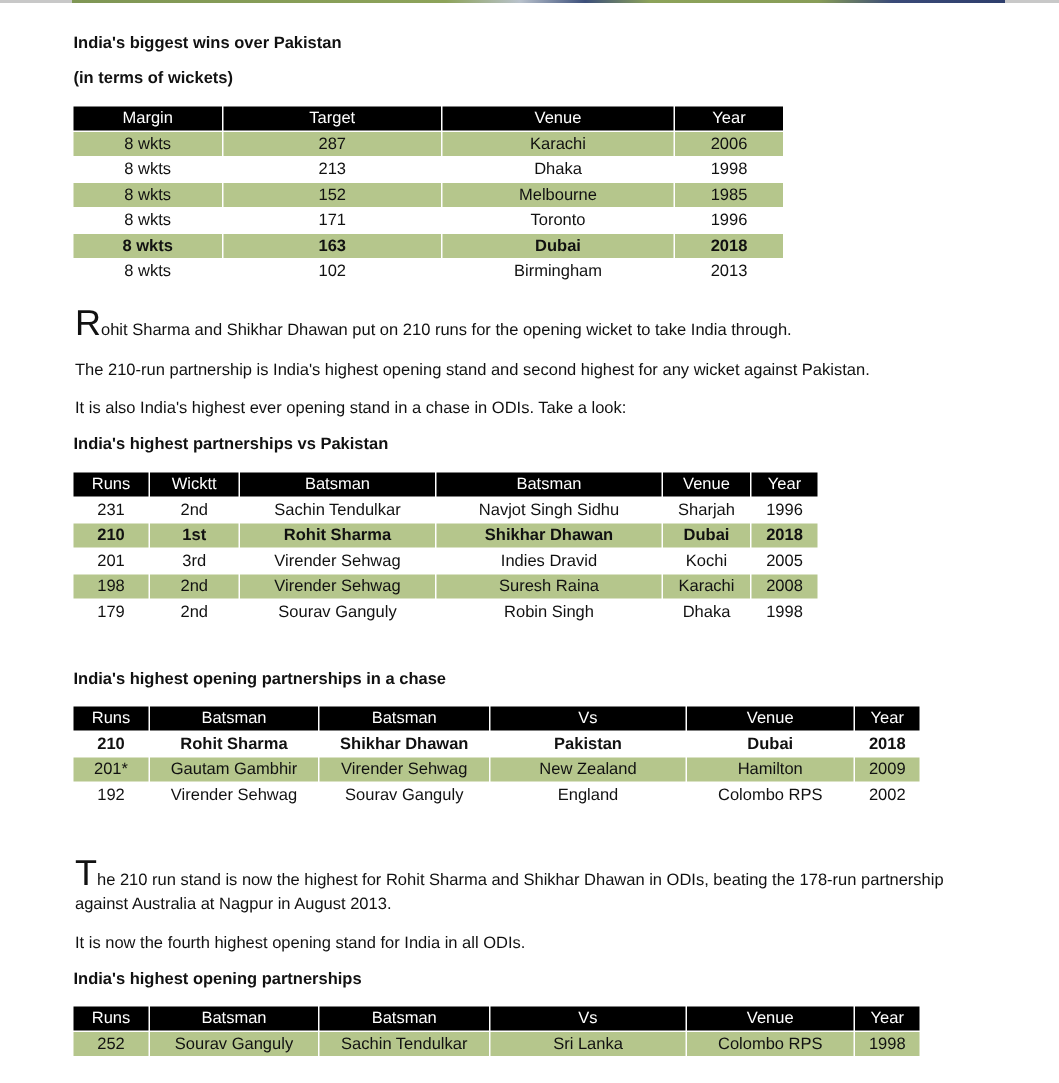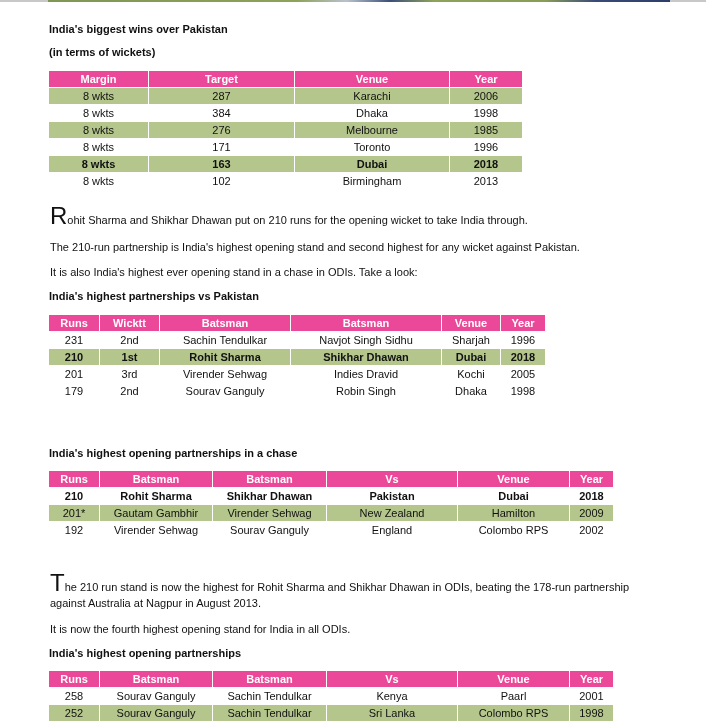--- a/index.html
+++ b/index.html
@@ -7,21 +7,21 @@
          font-family: "Liberation Sans", sans-serif; color: #111; }
   .topline { position: absolute; left: 0; top: 0; width: 706px; height: 2px; background: #c8c8c8; }
   .topimg { position: absolute; left: 48px; top: 0; width: 622px; height: 2px;
             background: linear-gradient(90deg, #7f9655 0%, #8da35a 40%, #b9c2cc 48%, #3c4f7a 55%, #8da35a 62%, #889d58 80%, #3a4a78 88%, #2e3e6c 100%); }
   .content { position: absolute; left: 49px; top: 0; width: 640px; }
   .h { font-weight: bold; font-size: 11px; position: absolute; left: 0; white-space: nowrap; }
   .p { font-size: 11px; position: absolute; left: 1px; white-space: nowrap; line-height: 16px; }
   .p.wrap { white-space: normal; width: 610px; }
   .dropcap { font-size: 24px; line-height: 18px; }
   table { border-collapse: separate; border-spacing: 1px; position: absolute; left: -1px; font-size: 11px; }
-  th { background: #ec4899; color: #fff; font-weight: bold; height: 16px; padding: 0; text-align: center; }
+  th { background: #000000; color: #fff; font-weight: normal; height: 16px; padding: 0; text-align: center; }
   td { height: 16px; padding: 0; text-align: center; }
   tr.alt td { background: #b5c68c; }
   tr.b td { font-weight: bold; }
 </style>
 </head>
 <body>
 
 <div class="topline"></div>
 <div class="topimg"></div>
 
@@ -40,27 +40,27 @@
       </thead>
       <tbody>
         <tr class="alt">
           <td>8 wkts</td>
           <td>287</td>
           <td>Karachi</td>
           <td>2006</td>
         </tr>
         <tr>
           <td>8 wkts</td>
-          <td>384</td>
+          <td>213</td>
           <td>Dhaka</td>
           <td>1998</td>
         </tr>
         <tr class="alt">
           <td>8 wkts</td>
-          <td>276</td>
+          <td>152</td>
           <td>Melbourne</td>
           <td>1985</td>
         </tr>
         <tr>
           <td>8 wkts</td>
           <td>171</td>
           <td>Toronto</td>
           <td>1996</td>
         </tr>
         <tr class="alt b">
@@ -112,20 +112,28 @@
           <td>2018</td>
         </tr>
         <tr>
           <td>201</td>
           <td>3rd</td>
           <td>Virender Sehwag</td>
           <td>Indies Dravid</td>
           <td>Kochi</td>
           <td>2005</td>
         </tr>
+        <tr class="alt">
+          <td>198</td>
+          <td>2nd</td>
+          <td>Virender Sehwag</td>
+          <td>Suresh Raina</td>
+          <td>Karachi</td>
+          <td>2008</td>
+        </tr>
         <tr>
           <td>179</td>
           <td>2nd</td>
           <td>Sourav Ganguly</td>
           <td>Robin Singh</td>
           <td>Dhaka</td>
           <td>1998</td>
         </tr>
       </tbody>
     </table>
@@ -180,28 +188,20 @@
         <tr>
           <th style="width: 50px;">Runs</th>
           <th style="width: 112px;">Batsman</th>
           <th style="width: 113px;">Batsman</th>
           <th style="width: 130px;">Vs</th>
           <th style="width: 111px;">Venue</th>
           <th style="width: 43px;">Year</th>
         </tr>
       </thead>
       <tbody>
-        <tr>
-          <td>258</td>
-          <td>Sourav Ganguly</td>
-          <td>Sachin Tendulkar</td>
-          <td>Kenya</td>
-          <td>Paarl</td>
-          <td>2001</td>
-        </tr>
         <tr class="alt">
           <td>252</td>
           <td>Sourav Ganguly</td>
           <td>Sachin Tendulkar</td>
           <td>Sri Lanka</td>
           <td>Colombo RPS</td>
           <td>1998</td>
         </tr>
       </tbody>
     </table>

